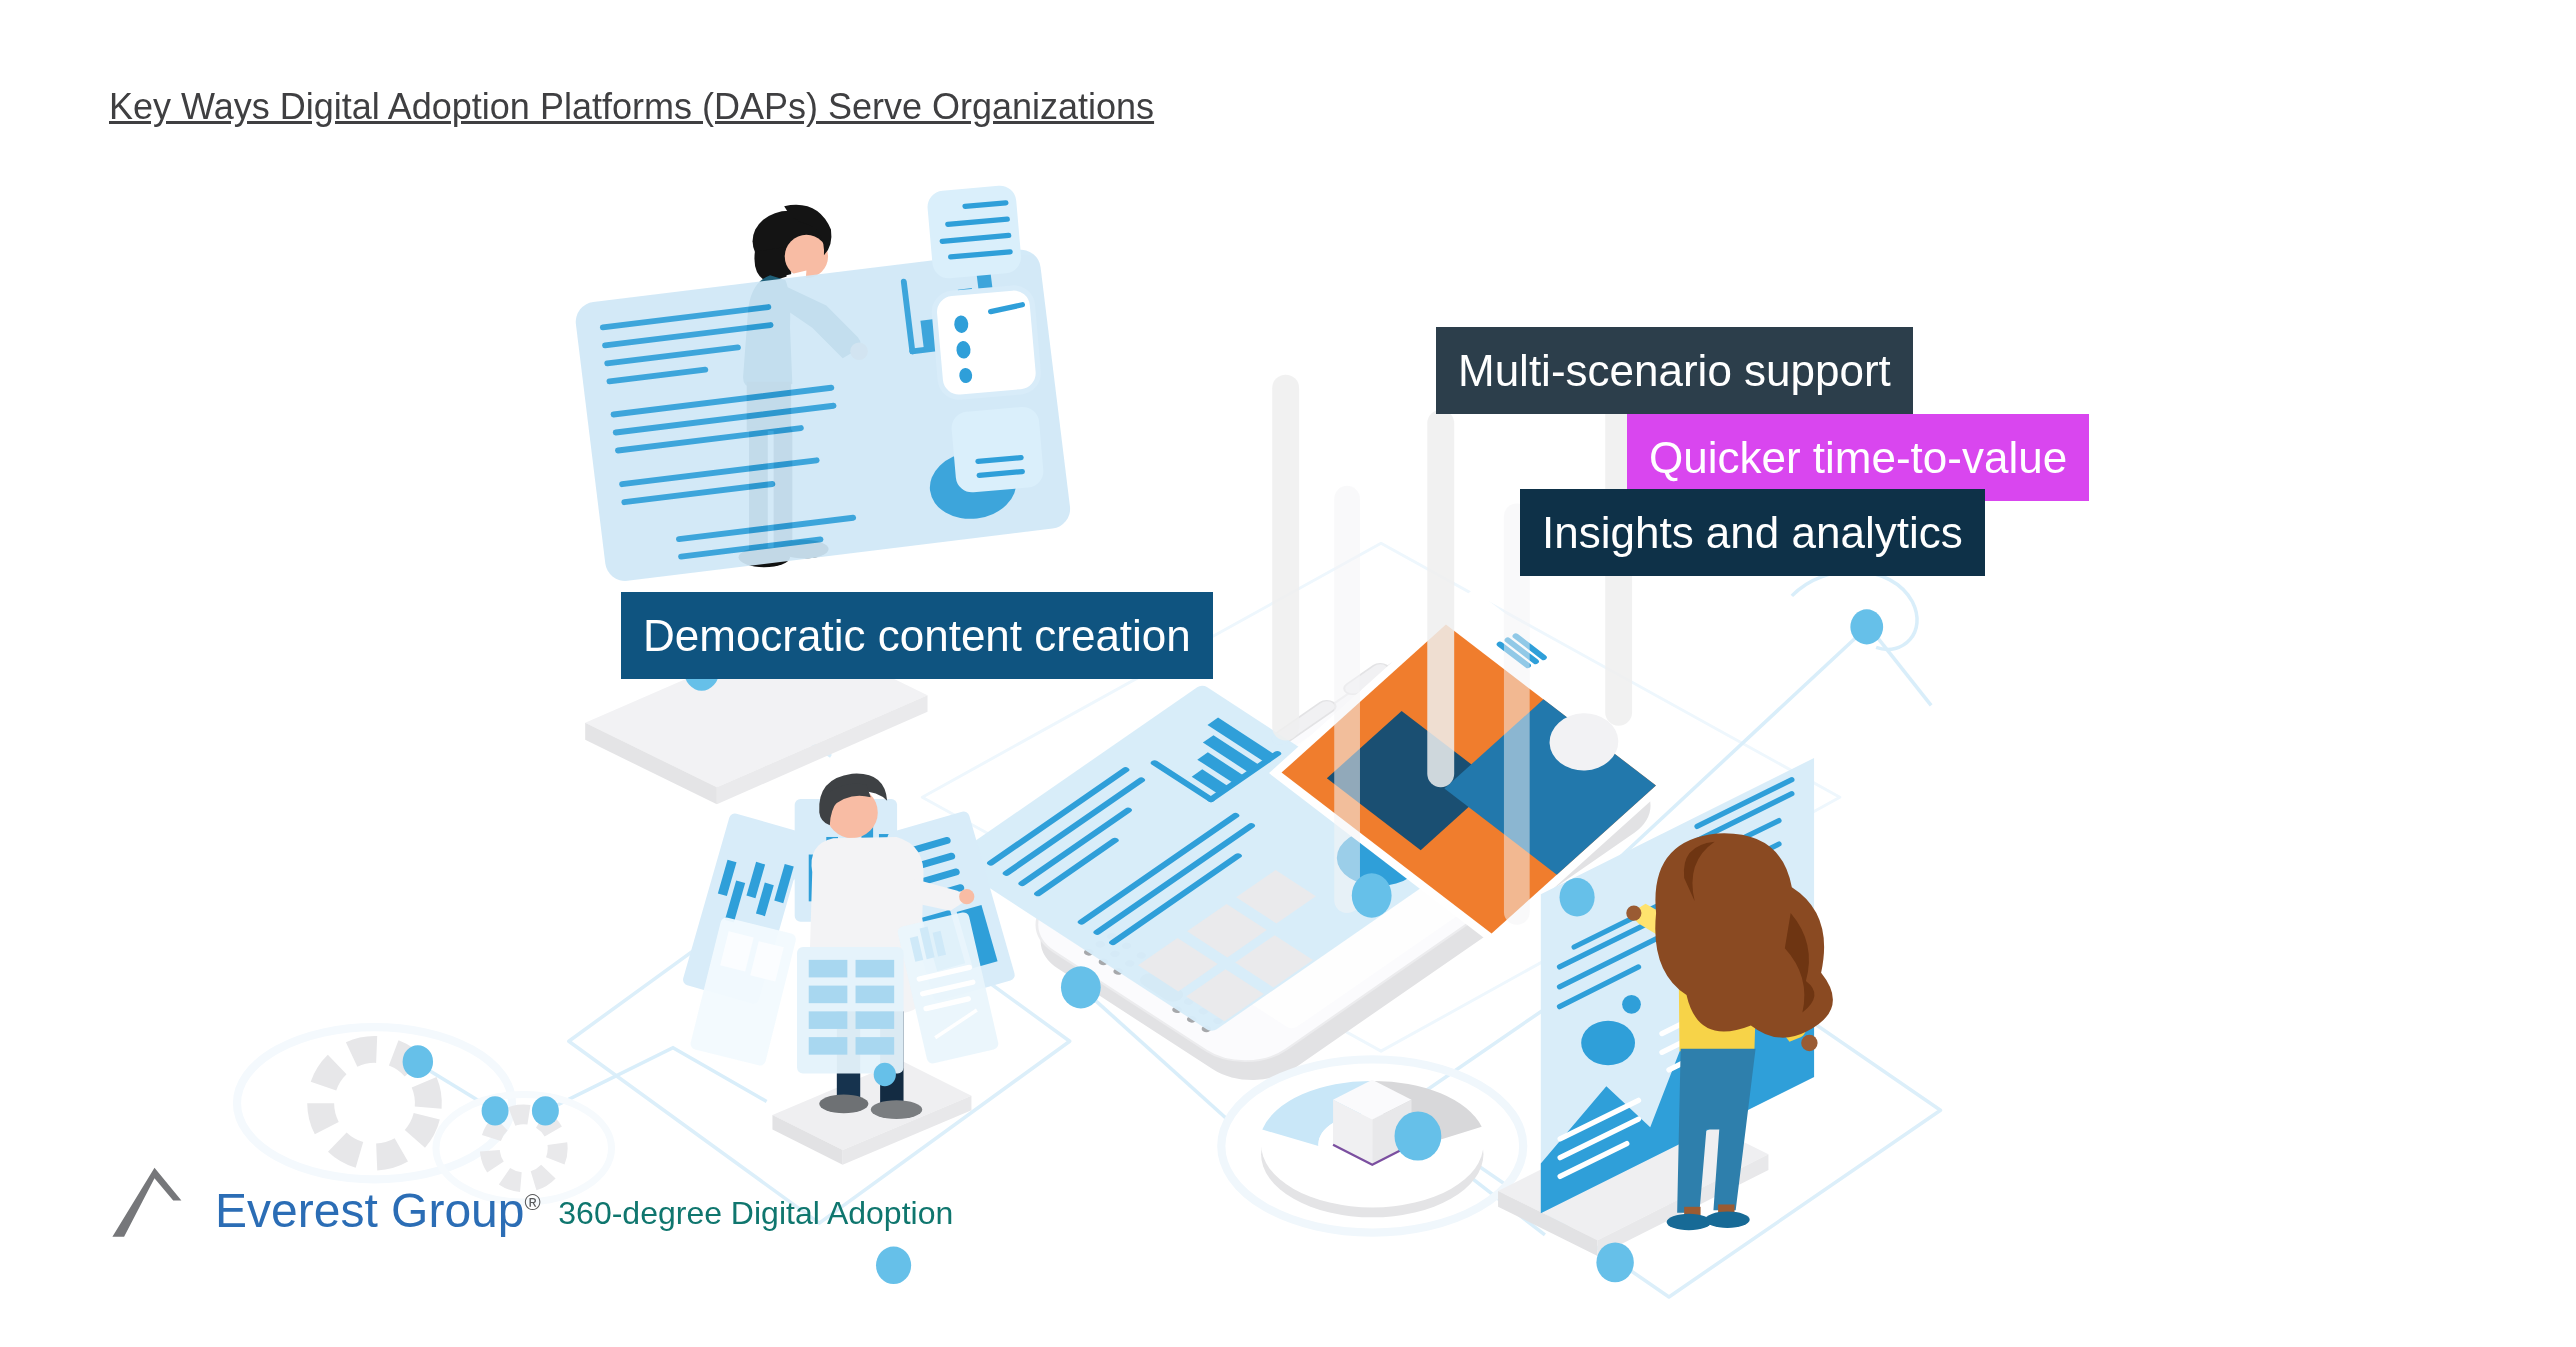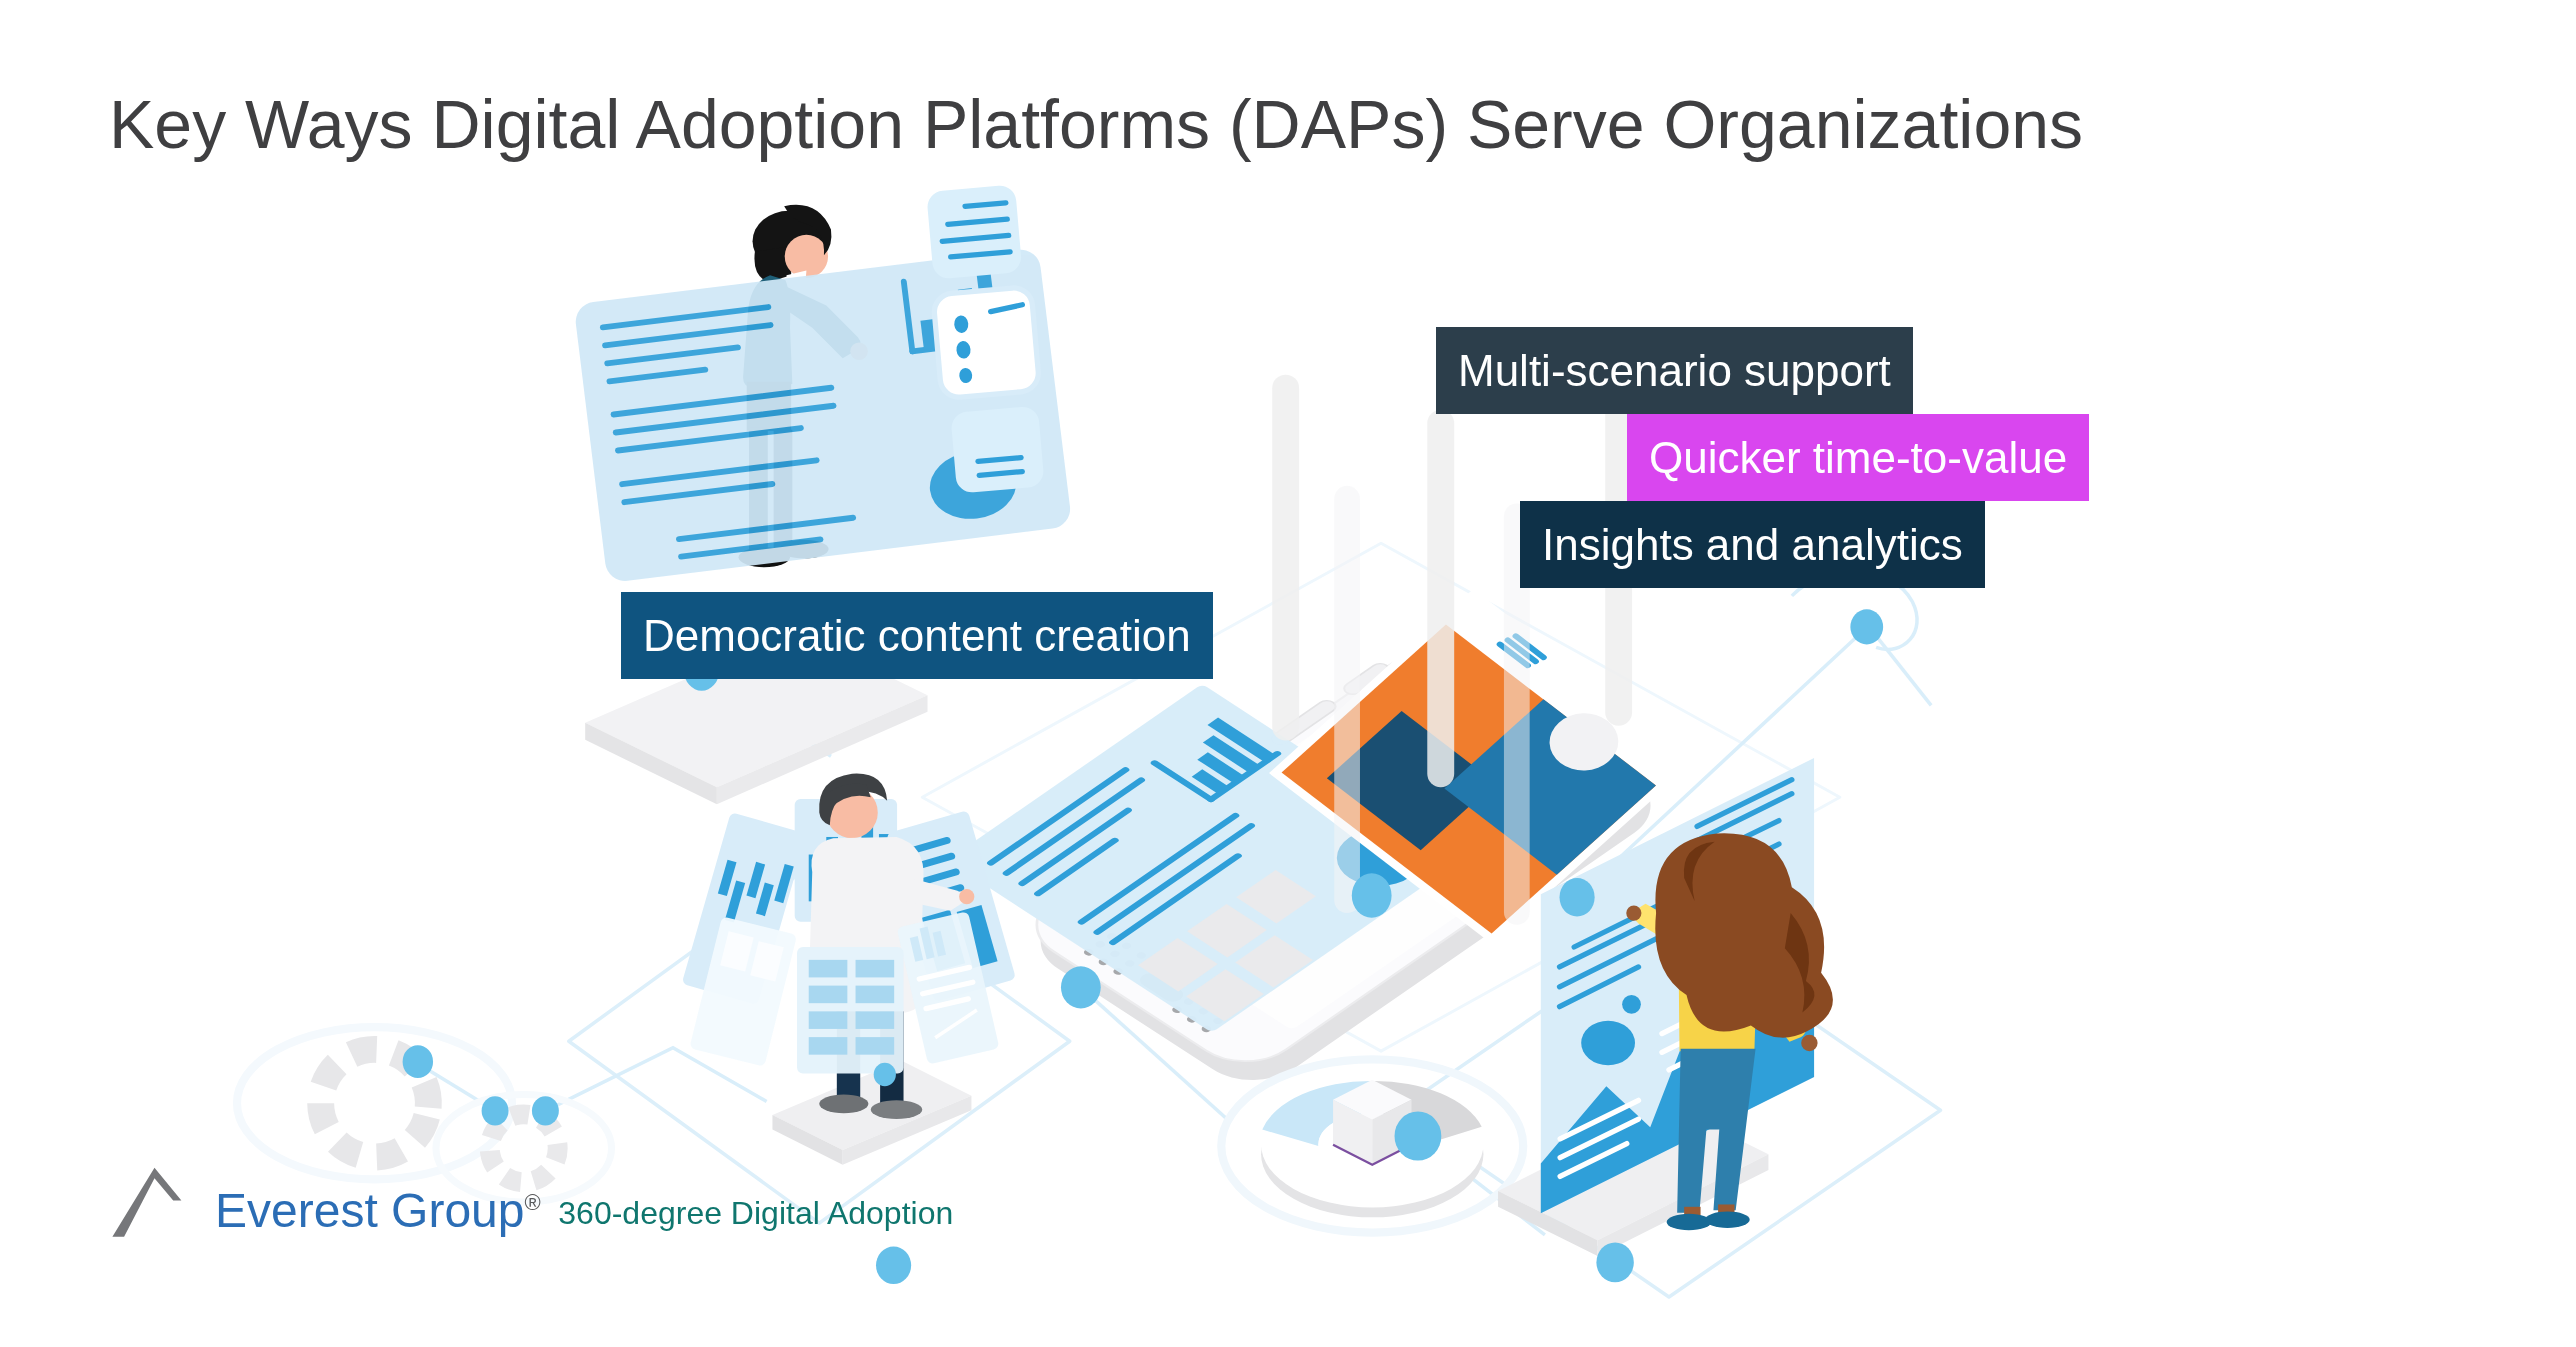--- a/index.html
+++ b/index.html
@@ -6,36 +6,36 @@
   .stage{
     position:relative;
     width:2576px;height:1348px;
     overflow:hidden;
     background:#ffffff;
     font-family:"Liberation Sans", sans-serif;
   }
   .scene{position:absolute;left:0;top:0;width:2576px;height:1348px;}
   .page-title{
     position:absolute;left:109px;top:87px;
-    font-size:68px;line-height:1.1;font-weight:400;
-    color:#3F3F41;letter-spacing:0px;white-space:nowrap;
+    font-size:36px;line-height:1.1;font-weight:400;
+    color:#3F3F41;letter-spacing:0px;white-space:nowrap;text-decoration:underline;
   }
   .callout{
     position:absolute;height:71px;
     display:inline-flex;align-items:center;
     padding:8px 22px;white-space:nowrap;
     font-size:44px;color:#ffffff;font-weight:400;
   }
   .bg-slate{background:#2C3E4B;}
   .bg-steel{background:#d946ef;}
   .bg-navy{background:#0E3148;}
   .bg-blue{background:#0F5480;}
   .cl-multi{left:1436px;top:327px;}
   .cl-quicker{left:1627px;top:414px;}
-  .cl-insights{left:1520px;top:501px;}
+  .cl-insights{left:1520px;top:489px;}
   .cl-synergies{left:662px;top:454px;}
   .cl-democratic{left:621px;top:592px;}
   .logo{
     position:absolute;left:111px;top:1162px;
     display:flex;align-items:flex-end;
   }
   .logo svg{display:block;}
   .logo-text{
     margin-left:10px;
     font-size:48px;color:#2B6DB5;font-weight:400;line-height:1;

